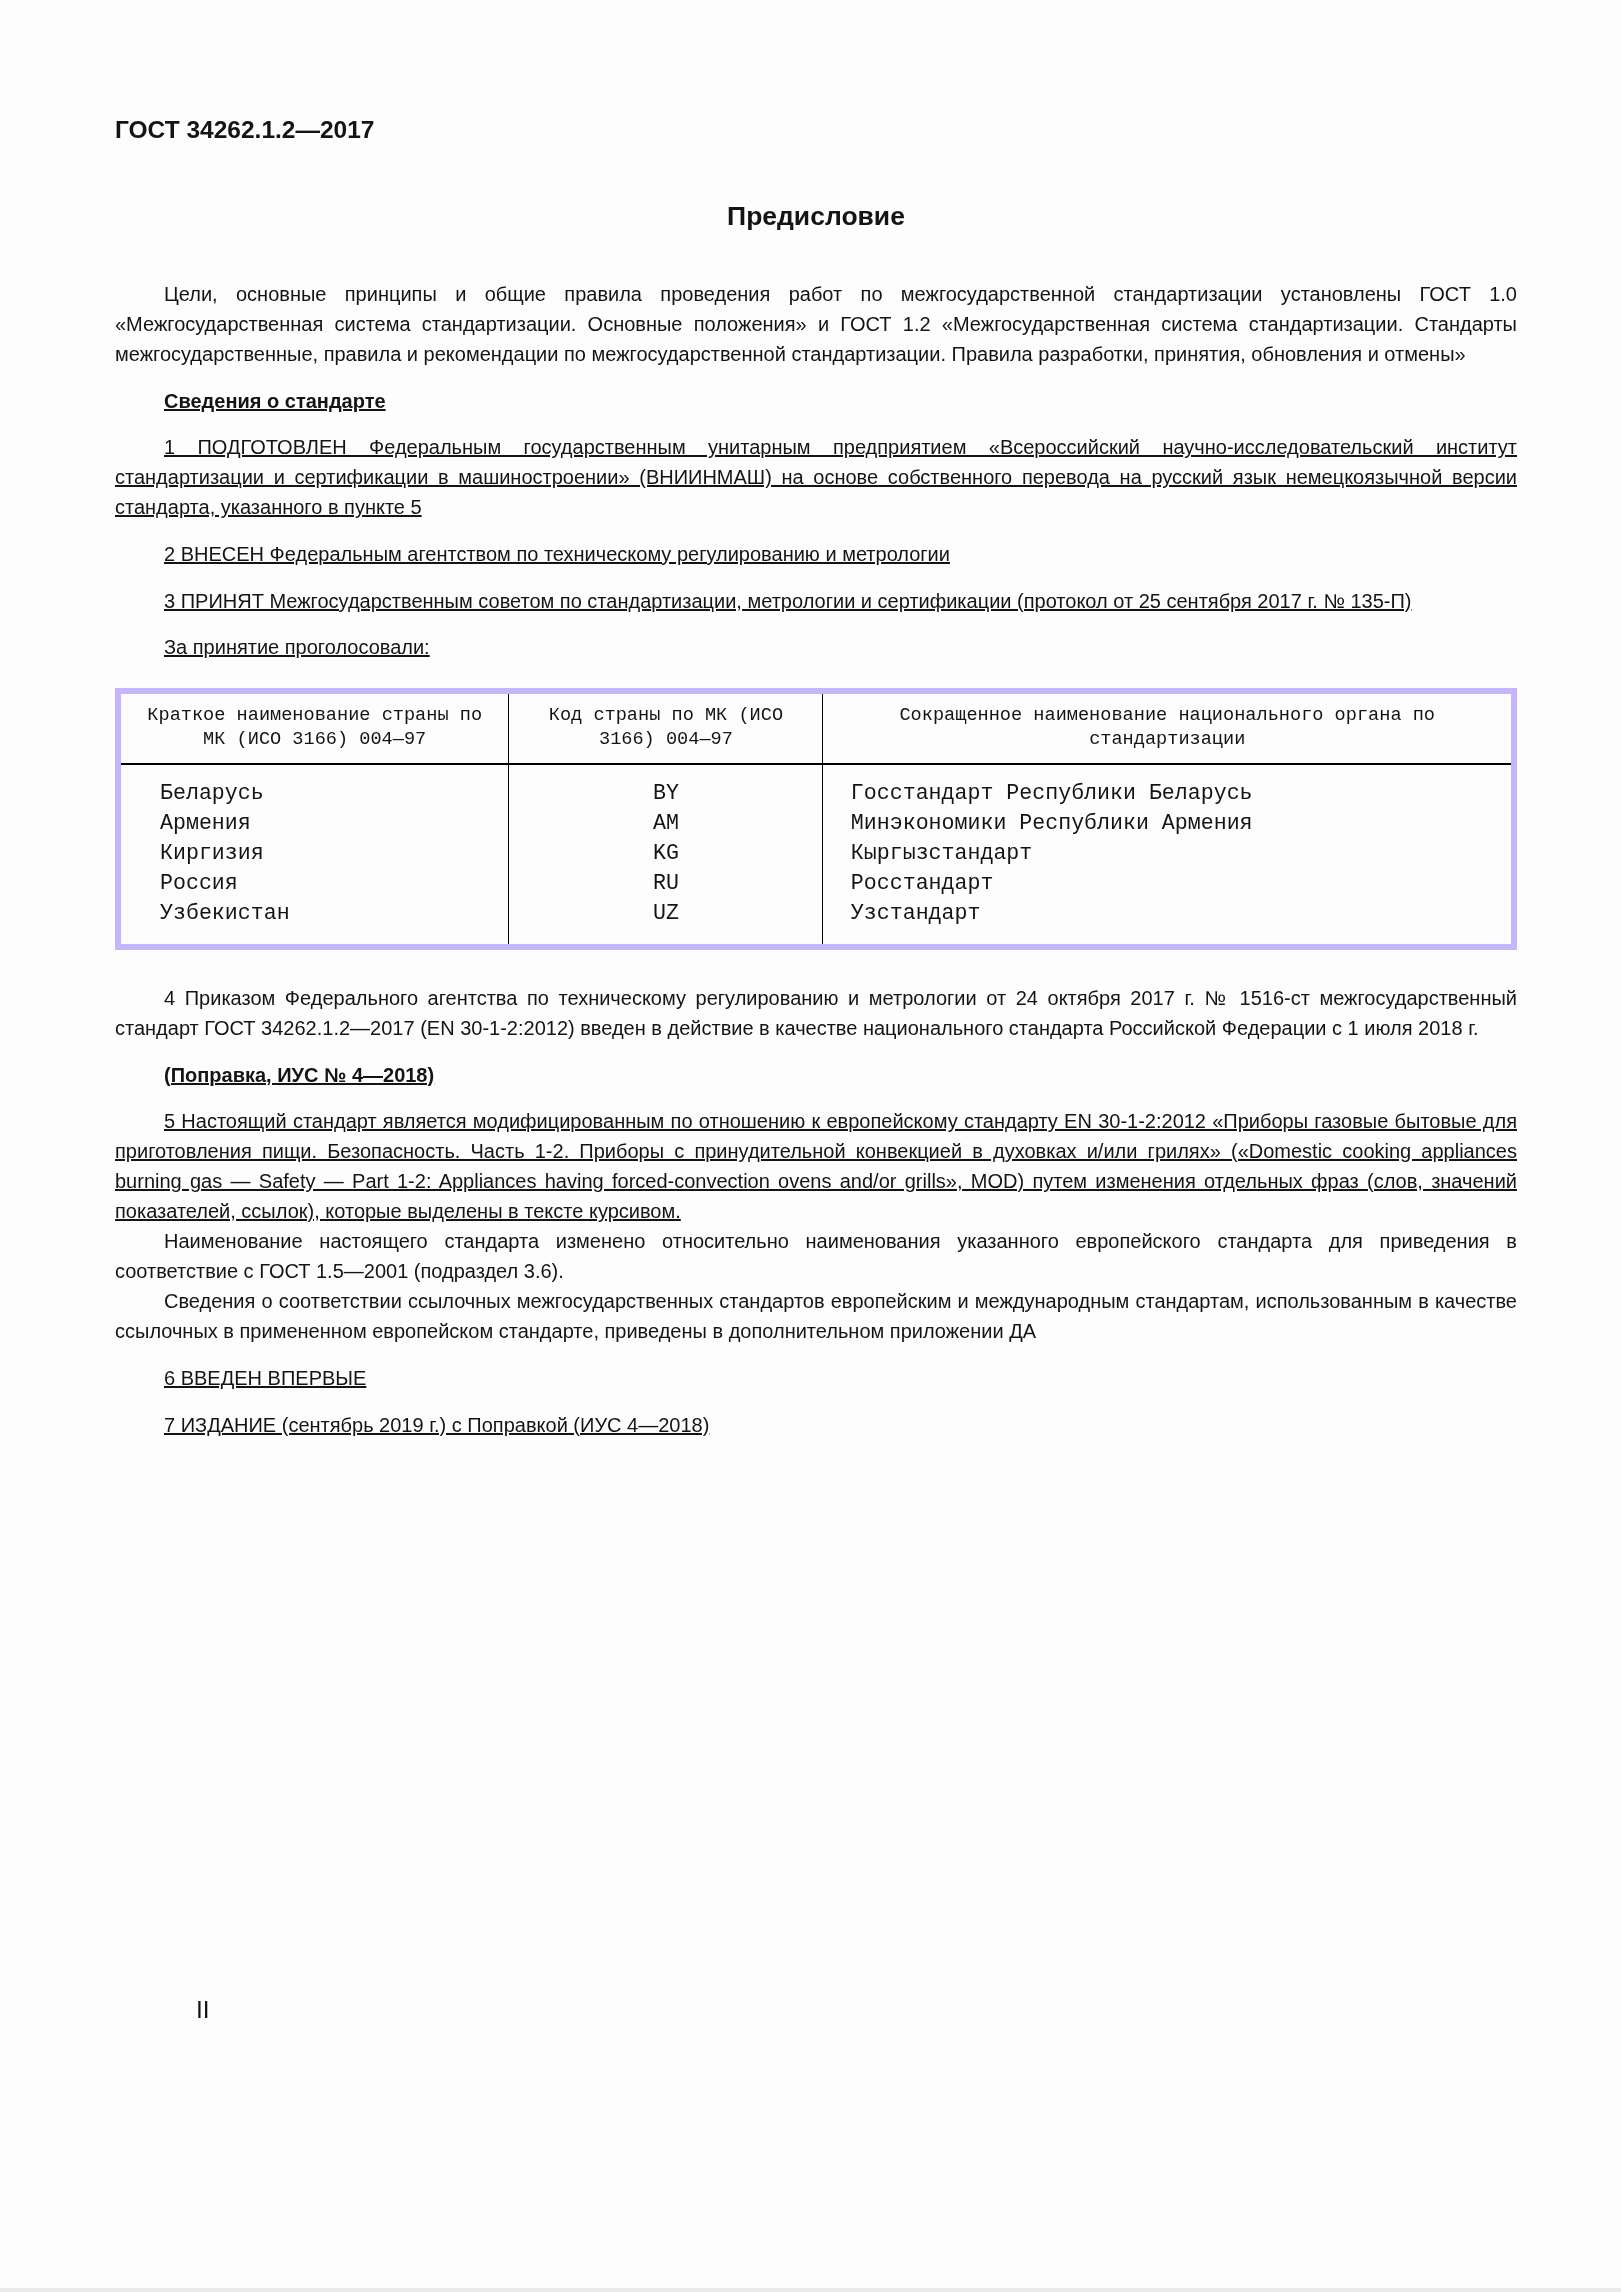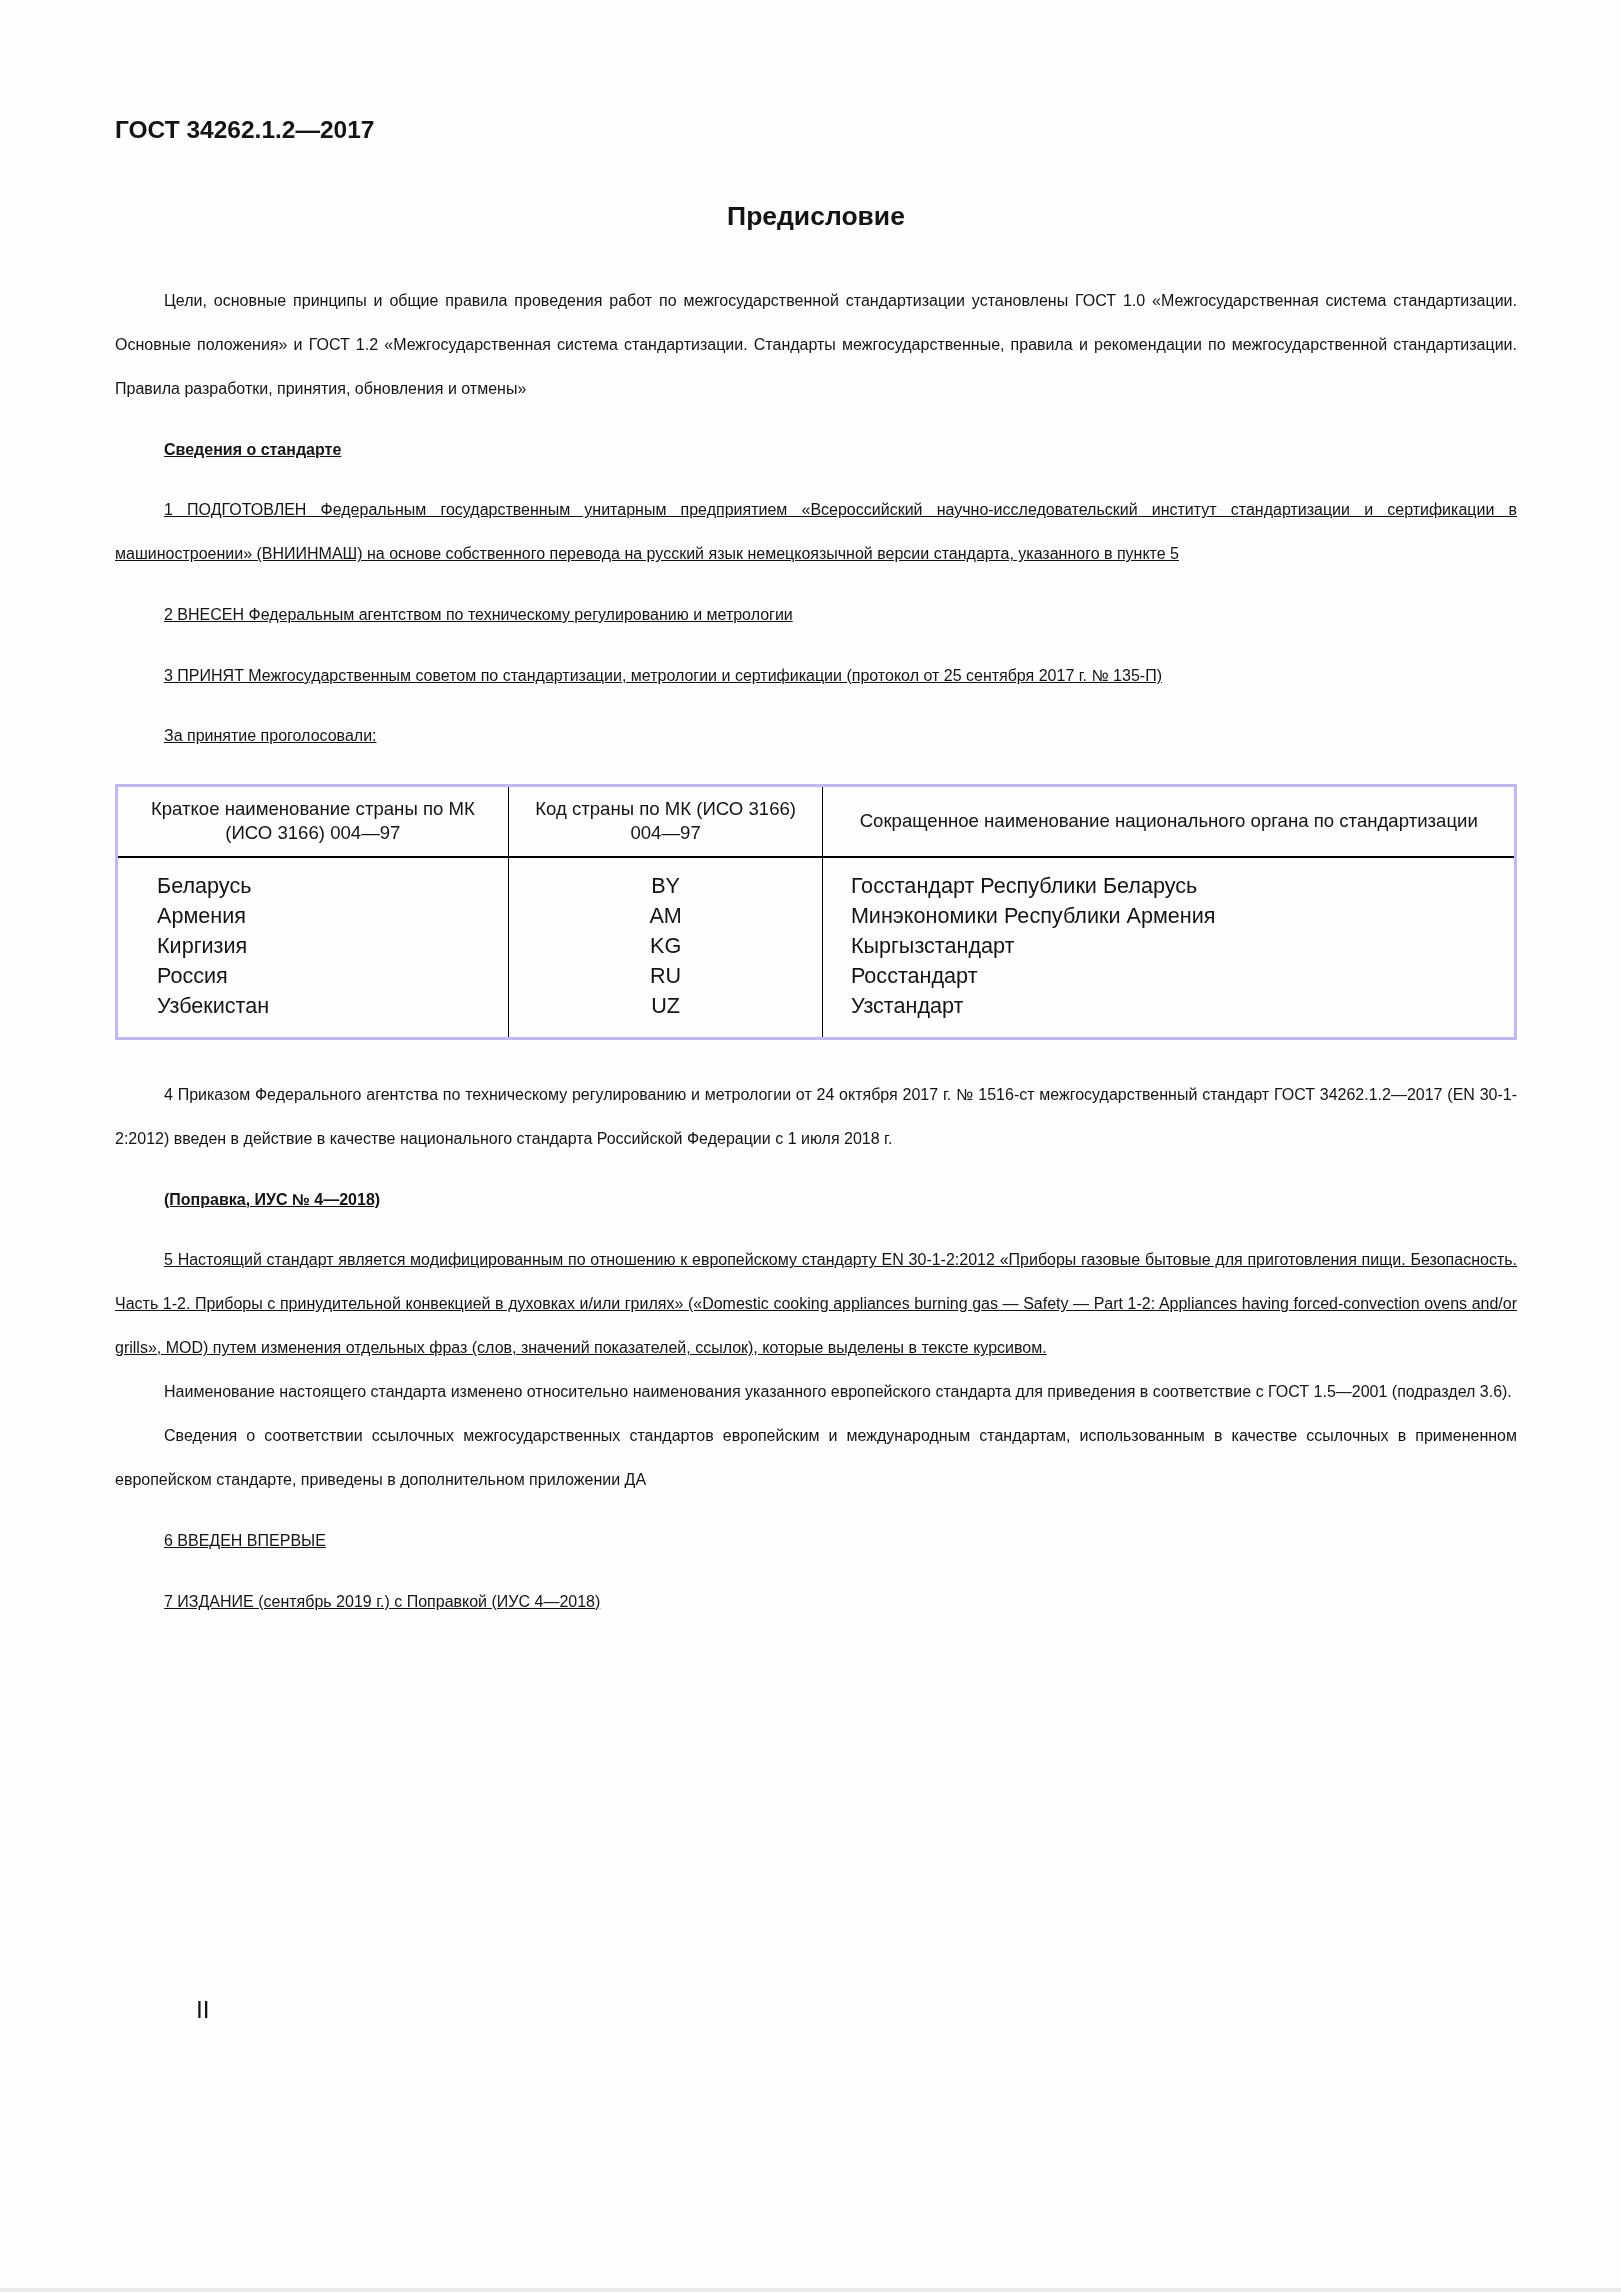--- a/index.html
+++ b/index.html
@@ -23,38 +23,39 @@
     font-size: 24.5px;
     margin: 0 0 57px 0;
   }
   .doc-title {
     text-align: center;
     font-weight: bold;
     font-size: 26.5px;
     margin: 0 0 47px 0;
   }
   p.para {
-    font-size: 16px;
-    line-height: 44px;
+    font-size: 20px;
+    line-height: 30px;
     text-align: justify;
     text-indent: 49px;
     margin: 0;
   }
   p.mt {
     margin-top: 16.7px;
     text-decoration: underline;
   }
   p.bold {
     font-weight: bold;
   }
   table.vote-table {
     width: 100%;
     border-collapse: collapse;
-    border: 3px solid #c4b5fd;
+    border: 6px solid #c4b5fd;
     margin: 25.5px 0 33px 0;
+    font-family: Liberation Mono, monospace;
   }
   table.vote-table th {
     font-weight: normal;
     font-size: 18.6px;
     line-height: 24.5px;
     text-align: center;
     vertical-align: middle;
     padding: 9.8px 11.8px;
     border-bottom: 2px solid #000;
   }

